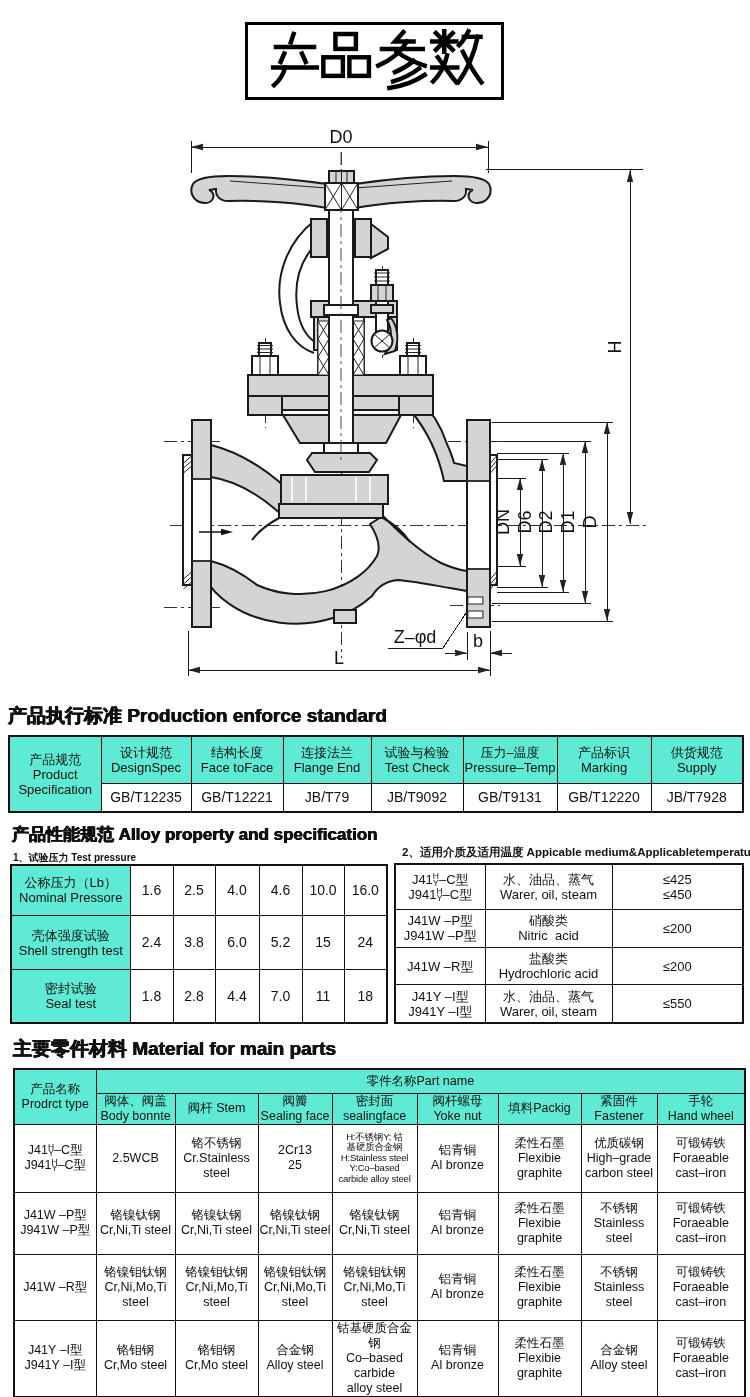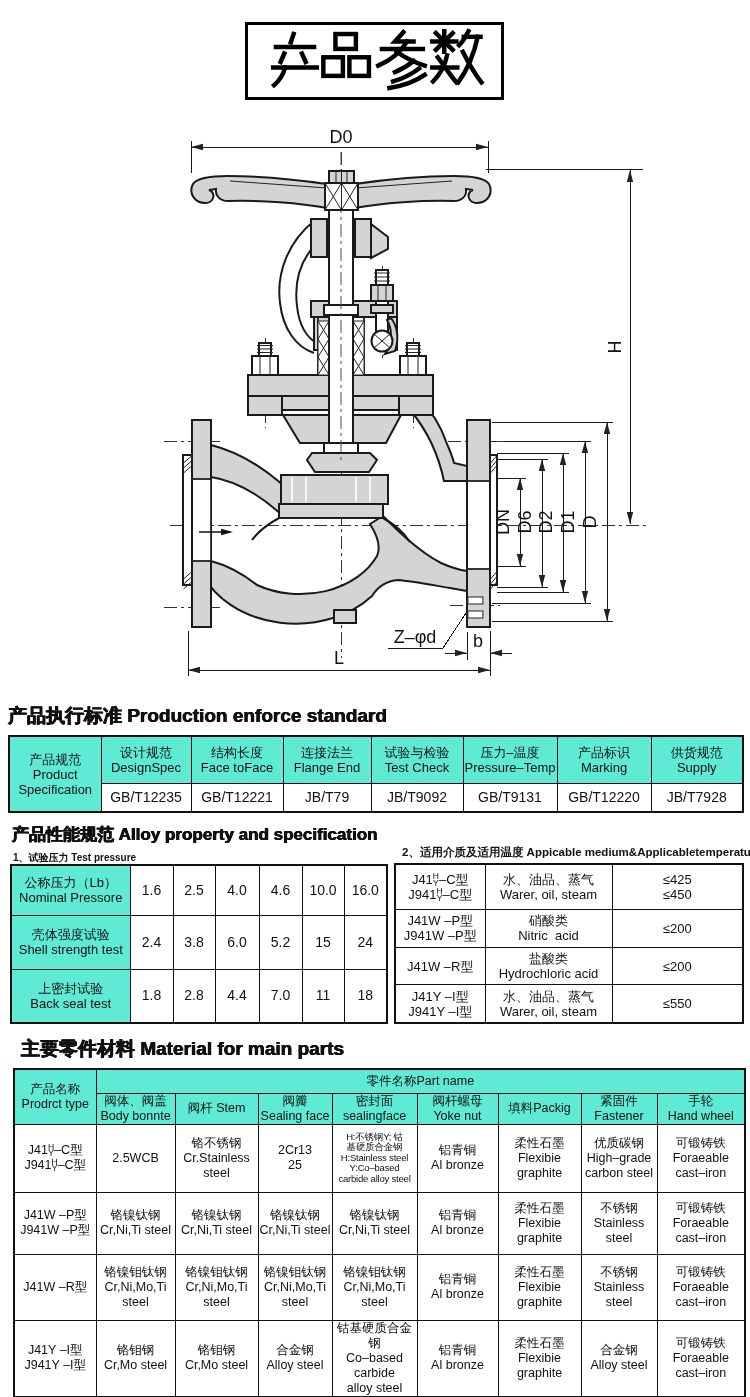--- a/index.html
+++ b/index.html
@@ -297,22 +297,22 @@
       </tr>
 <tr style="height:41px;">
         <td class="blue">壳体强度试验<br>Shell strength test</td>
         <td class="num">2.4</td>
         <td class="num">3.8</td>
         <td class="num">6.0</td>
         <td class="num">5.2</td>
         <td class="num">15</td>
         <td class="num">24</td>
       </tr>
-<tr style="height:41px;">
-        <td class="blue">上密封试验<br>Back seal test</td>
+<tr style="height:40px;">
+        <td class="blue">密封试验<br>Seal test</td>
         <td class="num">1.8</td>
         <td class="num">2.8</td>
         <td class="num">4.4</td>
         <td class="num">7.0</td>
         <td class="num">11</td>
         <td class="num">18</td>
       </tr>
 </tbody>
   </table>
 <div class="abs" style="left:402px;top:845px;font-size:11.5px;font-weight:bold;white-space:nowrap;">2、适用介质及适用温度 Appicable medium&amp;Applicabletemperature</div>
@@ -339,21 +339,21 @@
         <td>≤200</td>
       </tr>
 <tr style="height:34px;">
         <td>J41Y –I型<br>J941Y –I型</td>
         <td>水、油品、蒸气<br>Warer, oil, steam</td>
         <td>≤550</td>
       </tr>
 </tbody>
   </table>
 
-<div class="abs hd" style="left:21px;top:1036px;">主要零件材料 Material for main parts</div>
+<div class="abs hd" style="left:13px;top:1036px;">主要零件材料 Material for main parts</div>
 <table class="abs t4" style="left:13px;top:1068px;width:731px;height:316px;border:2px solid #111;">
 <colgroup>
       <col style="width:82px">
       <col style="width:79px">
       <col style="width:83px">
       <col style="width:74px">
       <col style="width:85px">
       <col style="width:81px">
       <col style="width:83px">
       <col style="width:76px">

